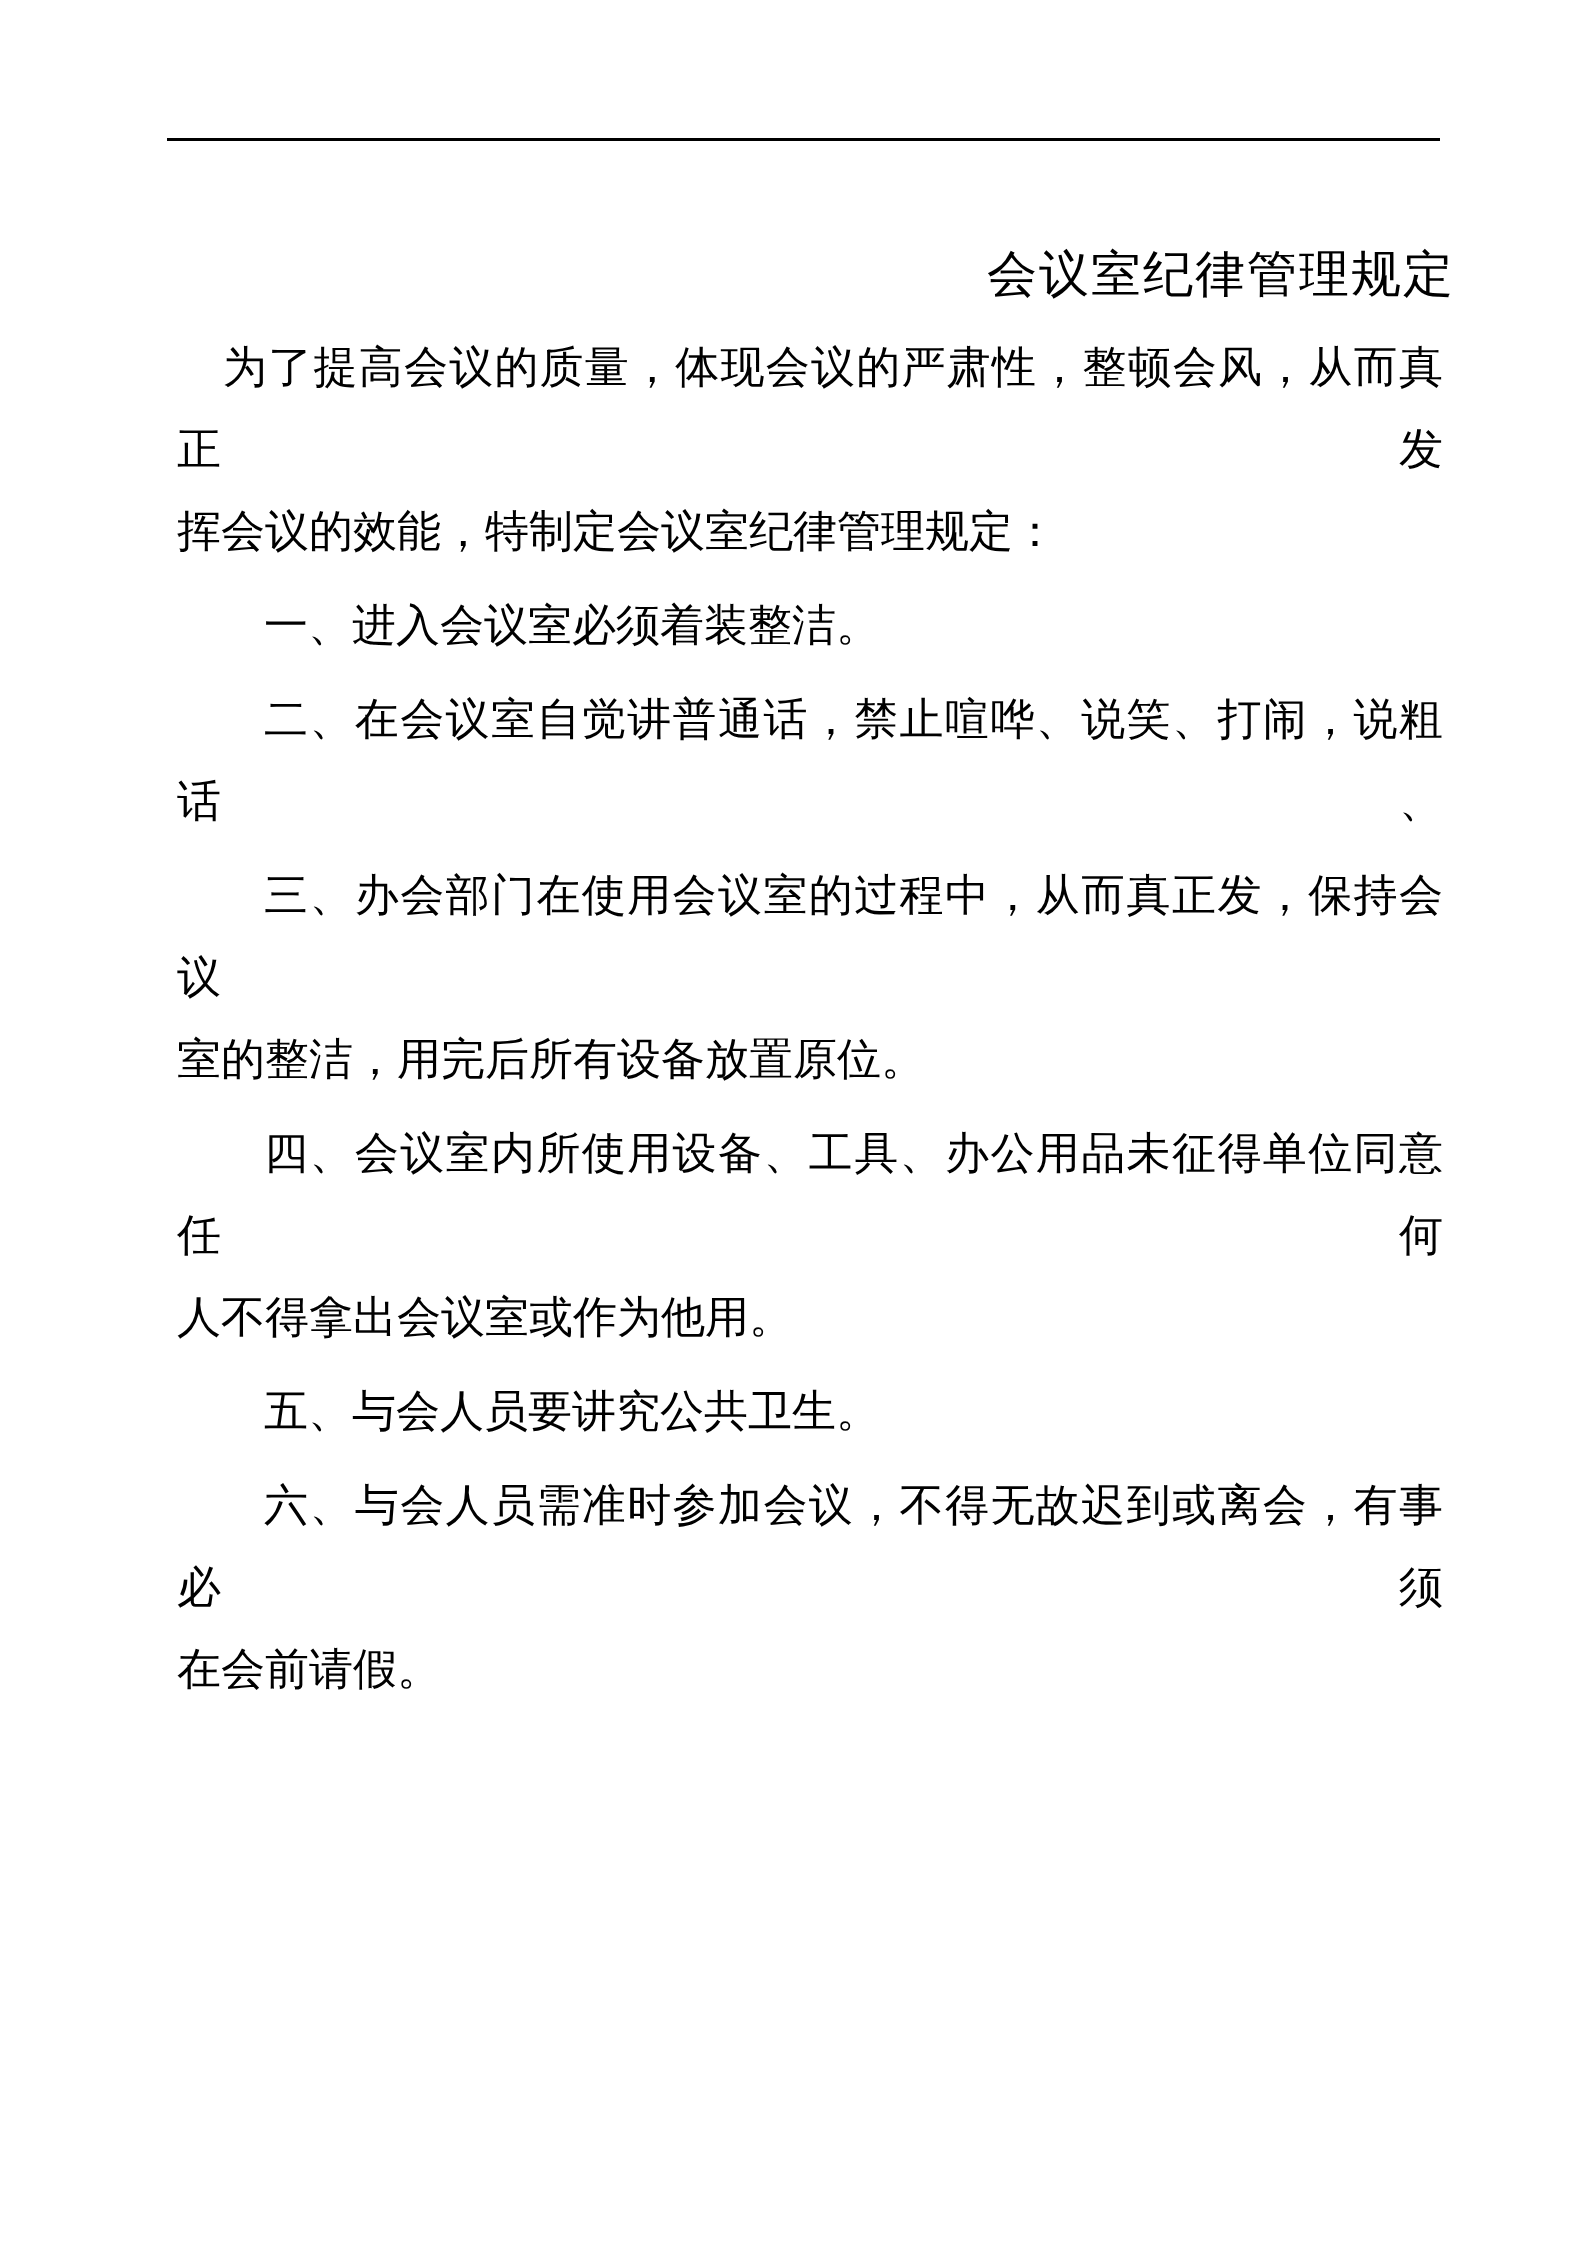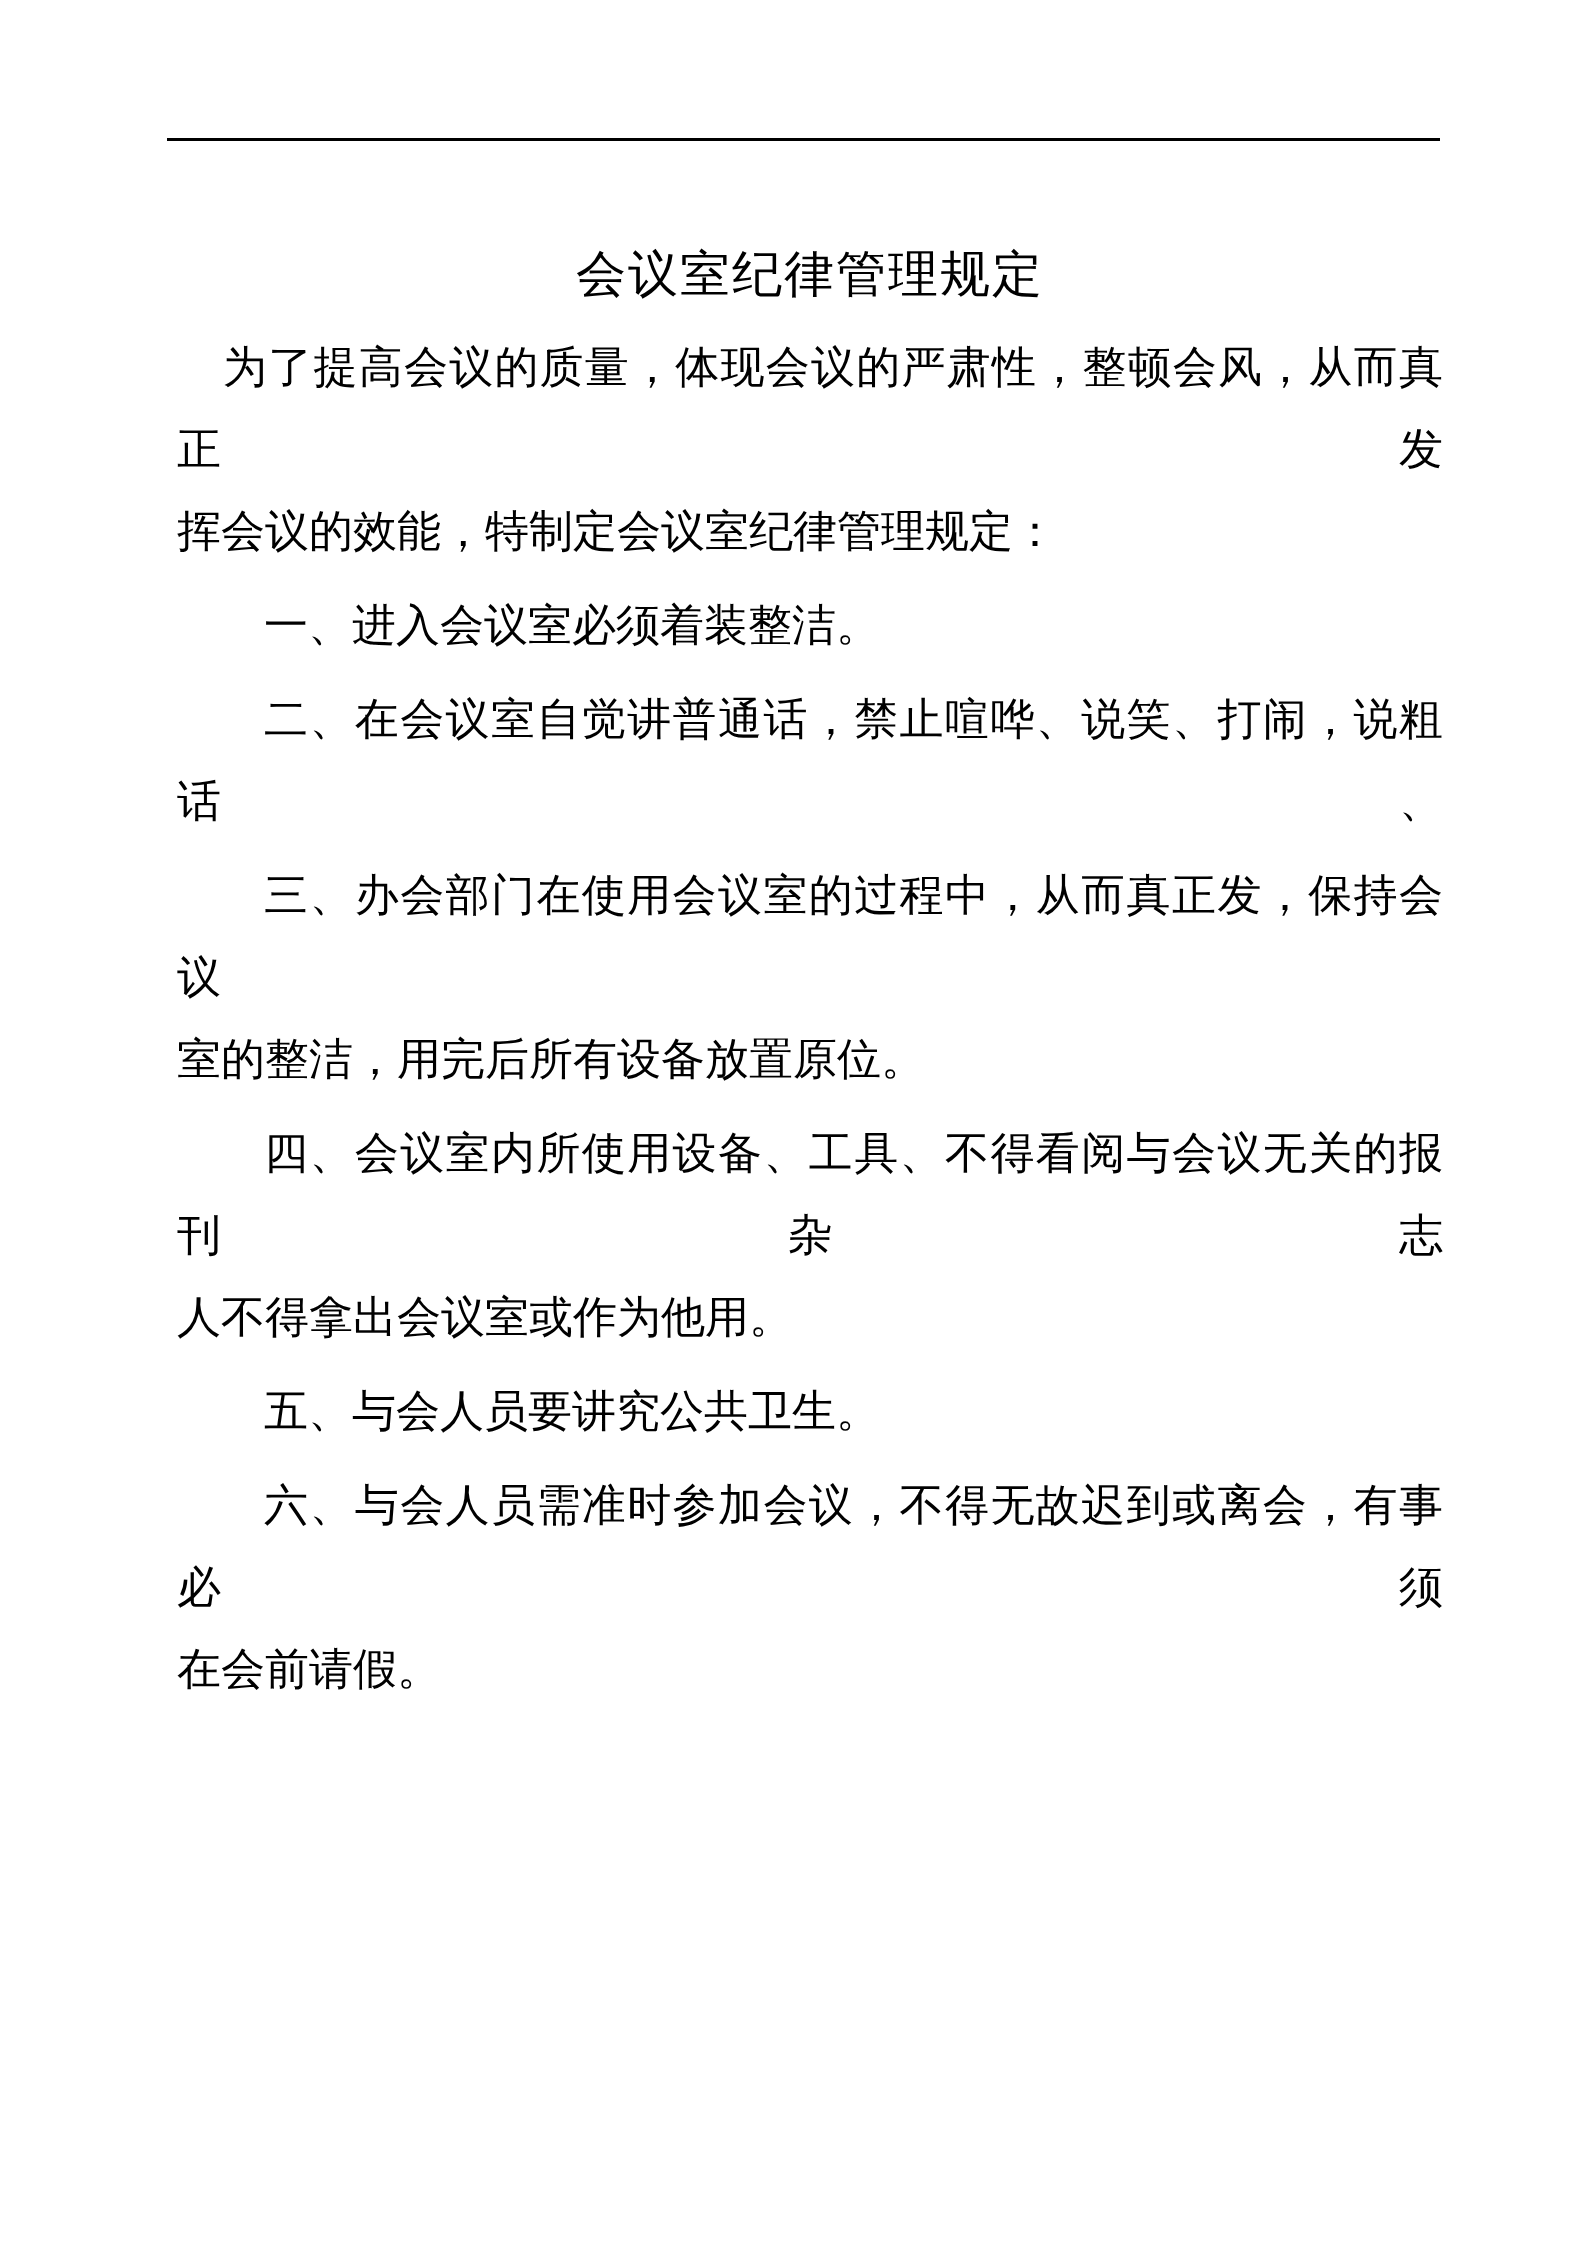--- a/index.html
+++ b/index.html
@@ -19,21 +19,21 @@
   .rule {
     height: 0;
     border-top: 3px solid #000000;
     width: 1273px;
     margin-left: 2px;
   }
   .doc-title {
     font-size: 50px;
     font-weight: normal;
     line-height: 82px;
-    text-align: center;
+    text-align: right;
     letter-spacing: 2px;
     margin: 92px 0 0 0;
   }
   p.para {
     margin: 12px;
     font-size: 44px;
     line-height: 82px;
     letter-spacing: 0;
   }
   .ln { display: block; white-space: nowrap; }
@@ -70,21 +70,21 @@
     <p class="para m88">
       <span class="ln fill ind2">二、在会议室自觉讲普通话，禁止喧哗、说笑、打闹，说粗话、</span>
     </p>
 
     <p class="para m4">
       <span class="ln fill ind2">三、办会部门在使用会议室的过程中，从而真正发，保持会议</span>
       <span class="ln">室的整洁，用完后所有设备放置原位。</span>
     </p>
 
     <p class="para m76">
-      <span class="ln fill ind2">四、会议室内所使用设备、工具、不得看阅与会议无关的报刊杂志</span>
+      <span class="ln fill ind2">四、会议室内所使用设备、工具、办公用品未征得单位同意任何</span>
       <span class="ln">人不得拿出会议室或作为他用。</span>
     </p>
 
     <p class="para m86">
       <span class="ln ind2">五、与会人员要讲究公共卫生。</span>
     </p>
 
     <p class="para m92">
       <span class="ln fill ind2">六、与会人员需准时参加会议，不得无故迟到或离会，有事必须</span>
       <span class="ln">在会前请假。</span>

